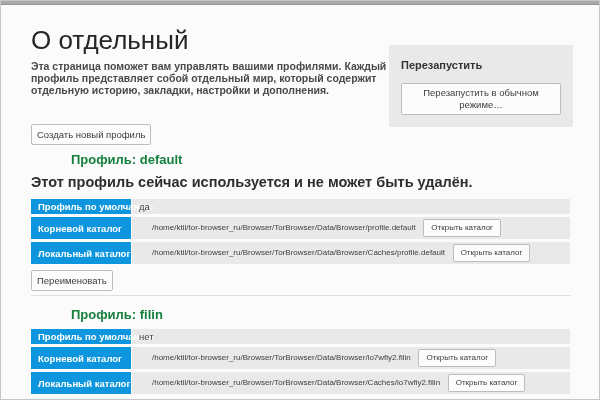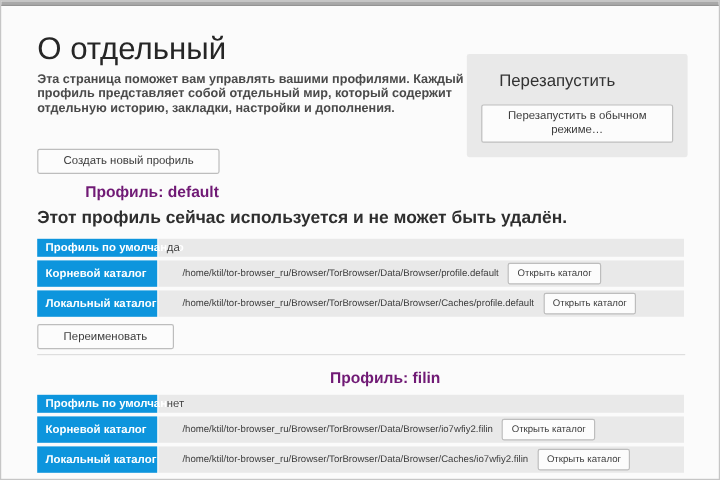--- a/index.html
+++ b/index.html
@@ -26,25 +26,25 @@
   .content{margin:0 28px 0 30px;}
   h1.page-title{
     margin:20px 0 5px;font-size:26px;font-weight:400;color:#262626;line-height:30px;
   }
   .page-desc{
     margin:0;width:356px;font-size:10.5px;line-height:12px;color:#4a4a4a;font-weight:bold;
   }
   .btn{
     display:inline-block;background:#fcfcfc;border:1px solid #bdbdbd;border-radius:2px;
     color:#3c3c3c;font-family:"Liberation Sans",sans-serif;font-size:9.5px;
-    padding:4px 21px;line-height:11px;cursor:pointer;white-space:nowrap;
+    padding:4px 5px;line-height:11px;cursor:pointer;white-space:nowrap;
   }
   .create-btn{margin-top:28px;}
   h2.profile-heading{
-    margin:8px 0 0;font-size:13px;font-weight:bold;color:#701a75;line-height:14px;padding-left:40px;
+    margin:8px 0 0;font-size:13px;font-weight:bold;color:#15803d;line-height:14px;padding-left:40px;
   }
   .in-use-notice{
     margin:7px 0 0;font-size:14.5px;font-weight:bold;color:#2e2e2e;line-height:17px;
   }
   table.profile-table{
     border-collapse:separate;border-spacing:1px 3px;
     width:541px;margin:5px 0 0 -1px;table-layout:fixed;
   }
   table.profile-table th{
     background:var(--accent-blue);color:#fff;font-size:9.5px;font-weight:bold;
@@ -60,21 +60,21 @@
   hr.profile-divider{
     border:none;border-top:1px solid #dedede;margin:4px 0 6px;width:540px;
   }
   .actions-row{margin-top:2px;display:flex;gap:5px;}
   .restart-panel{
     position:absolute;left:388px;top:44px;width:184px;
     background:var(--panel-background);border-radius:2px;
     padding:14px 12px 8px;
   }
   .restart-panel h2{
-    margin:0 15px 12px;font-size:14px;font-weight:normal;color:#333;
+    margin:0 0 12px;font-size:11px;font-weight:bold;color:#333;
   }
   .restart-panel .btn{
     display:block;width:100%;margin-bottom:4px;text-align:center;
     padding:3px 5px;line-height:12px;white-space:normal;
   }
 </style>
 </head>
 <body>
 
 <div class="page">
@@ -116,21 +116,21 @@
         </td>
       </tr>
     </tbody>
       </table>
 
     <button class="btn rename-btn">Переименовать</button>
 
     <hr class="profile-divider">
 
     
-    <h2 class="profile-heading" style="margin-top:12px;text-align:center;">Профиль: filin</h2>
+    <h2 class="profile-heading" style="margin-top:12px;">Профиль: filin</h2>
 
     <table class="profile-table" style="margin-top:4px;">
       <tbody>
           <tr>
         <th>Профиль по умолчанию</th>
         <td>нет</td>
       </tr>
       <tr>
         <th>Корневой каталог</th>
         <td>

